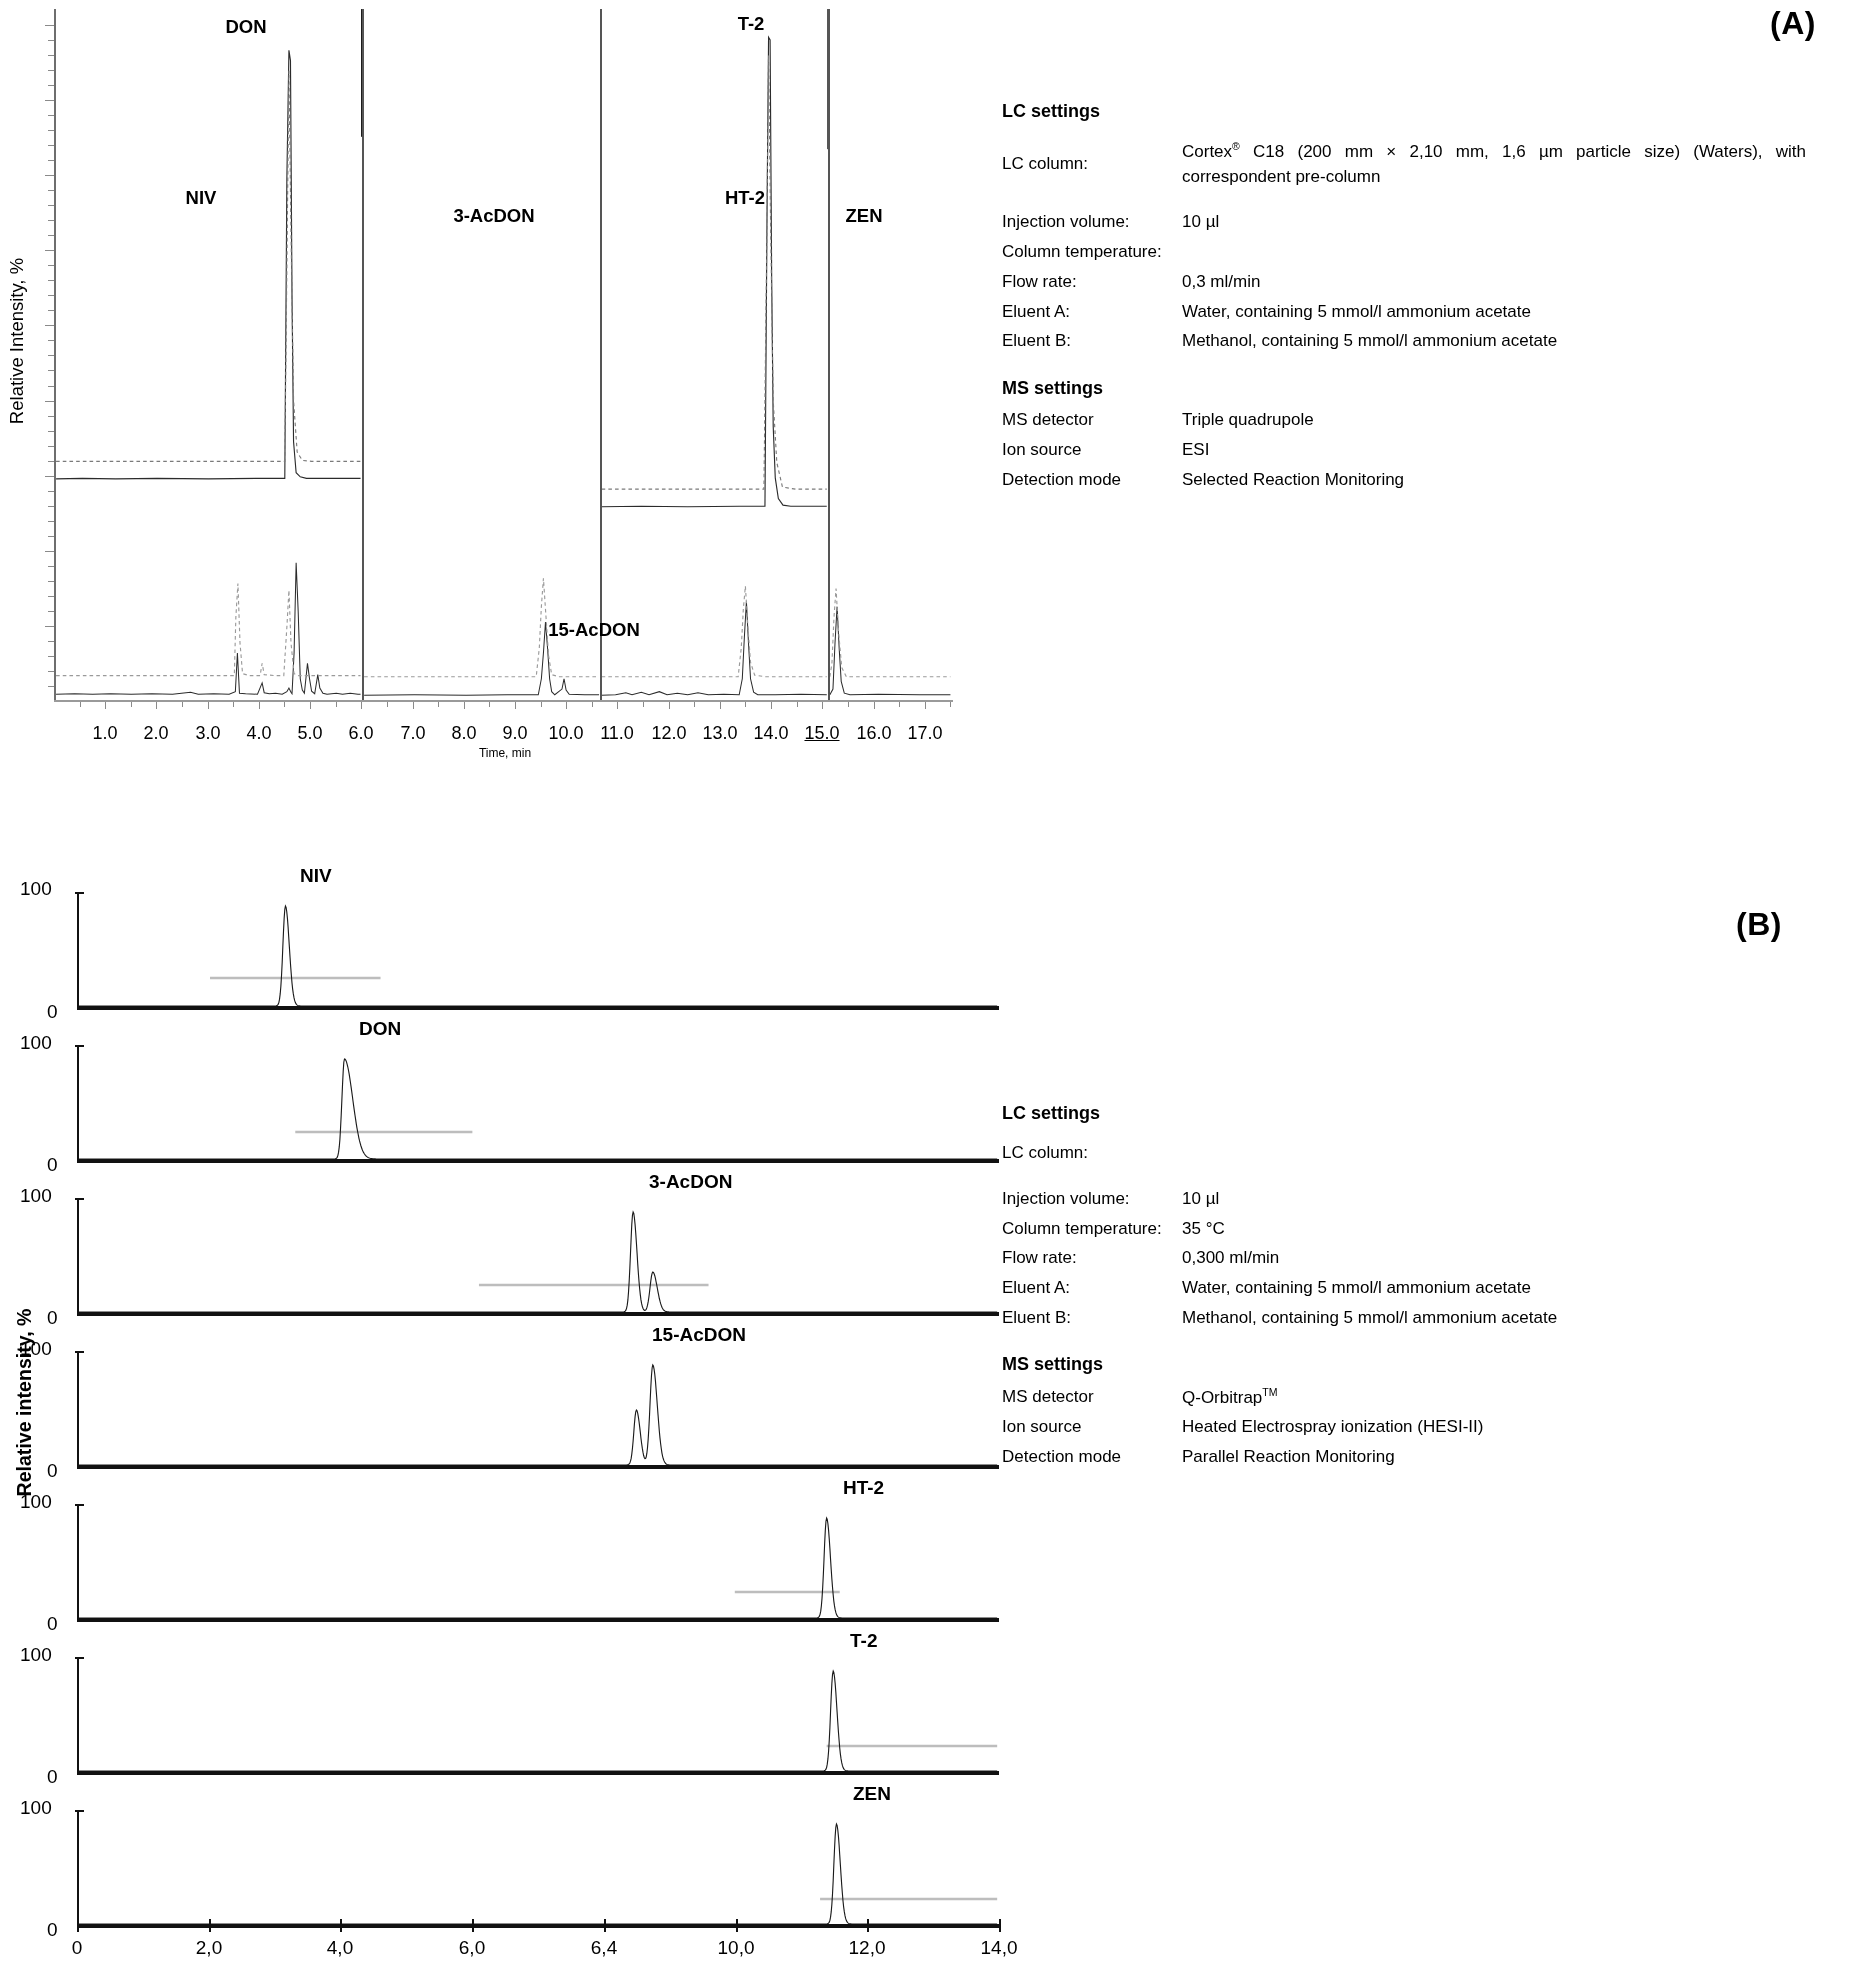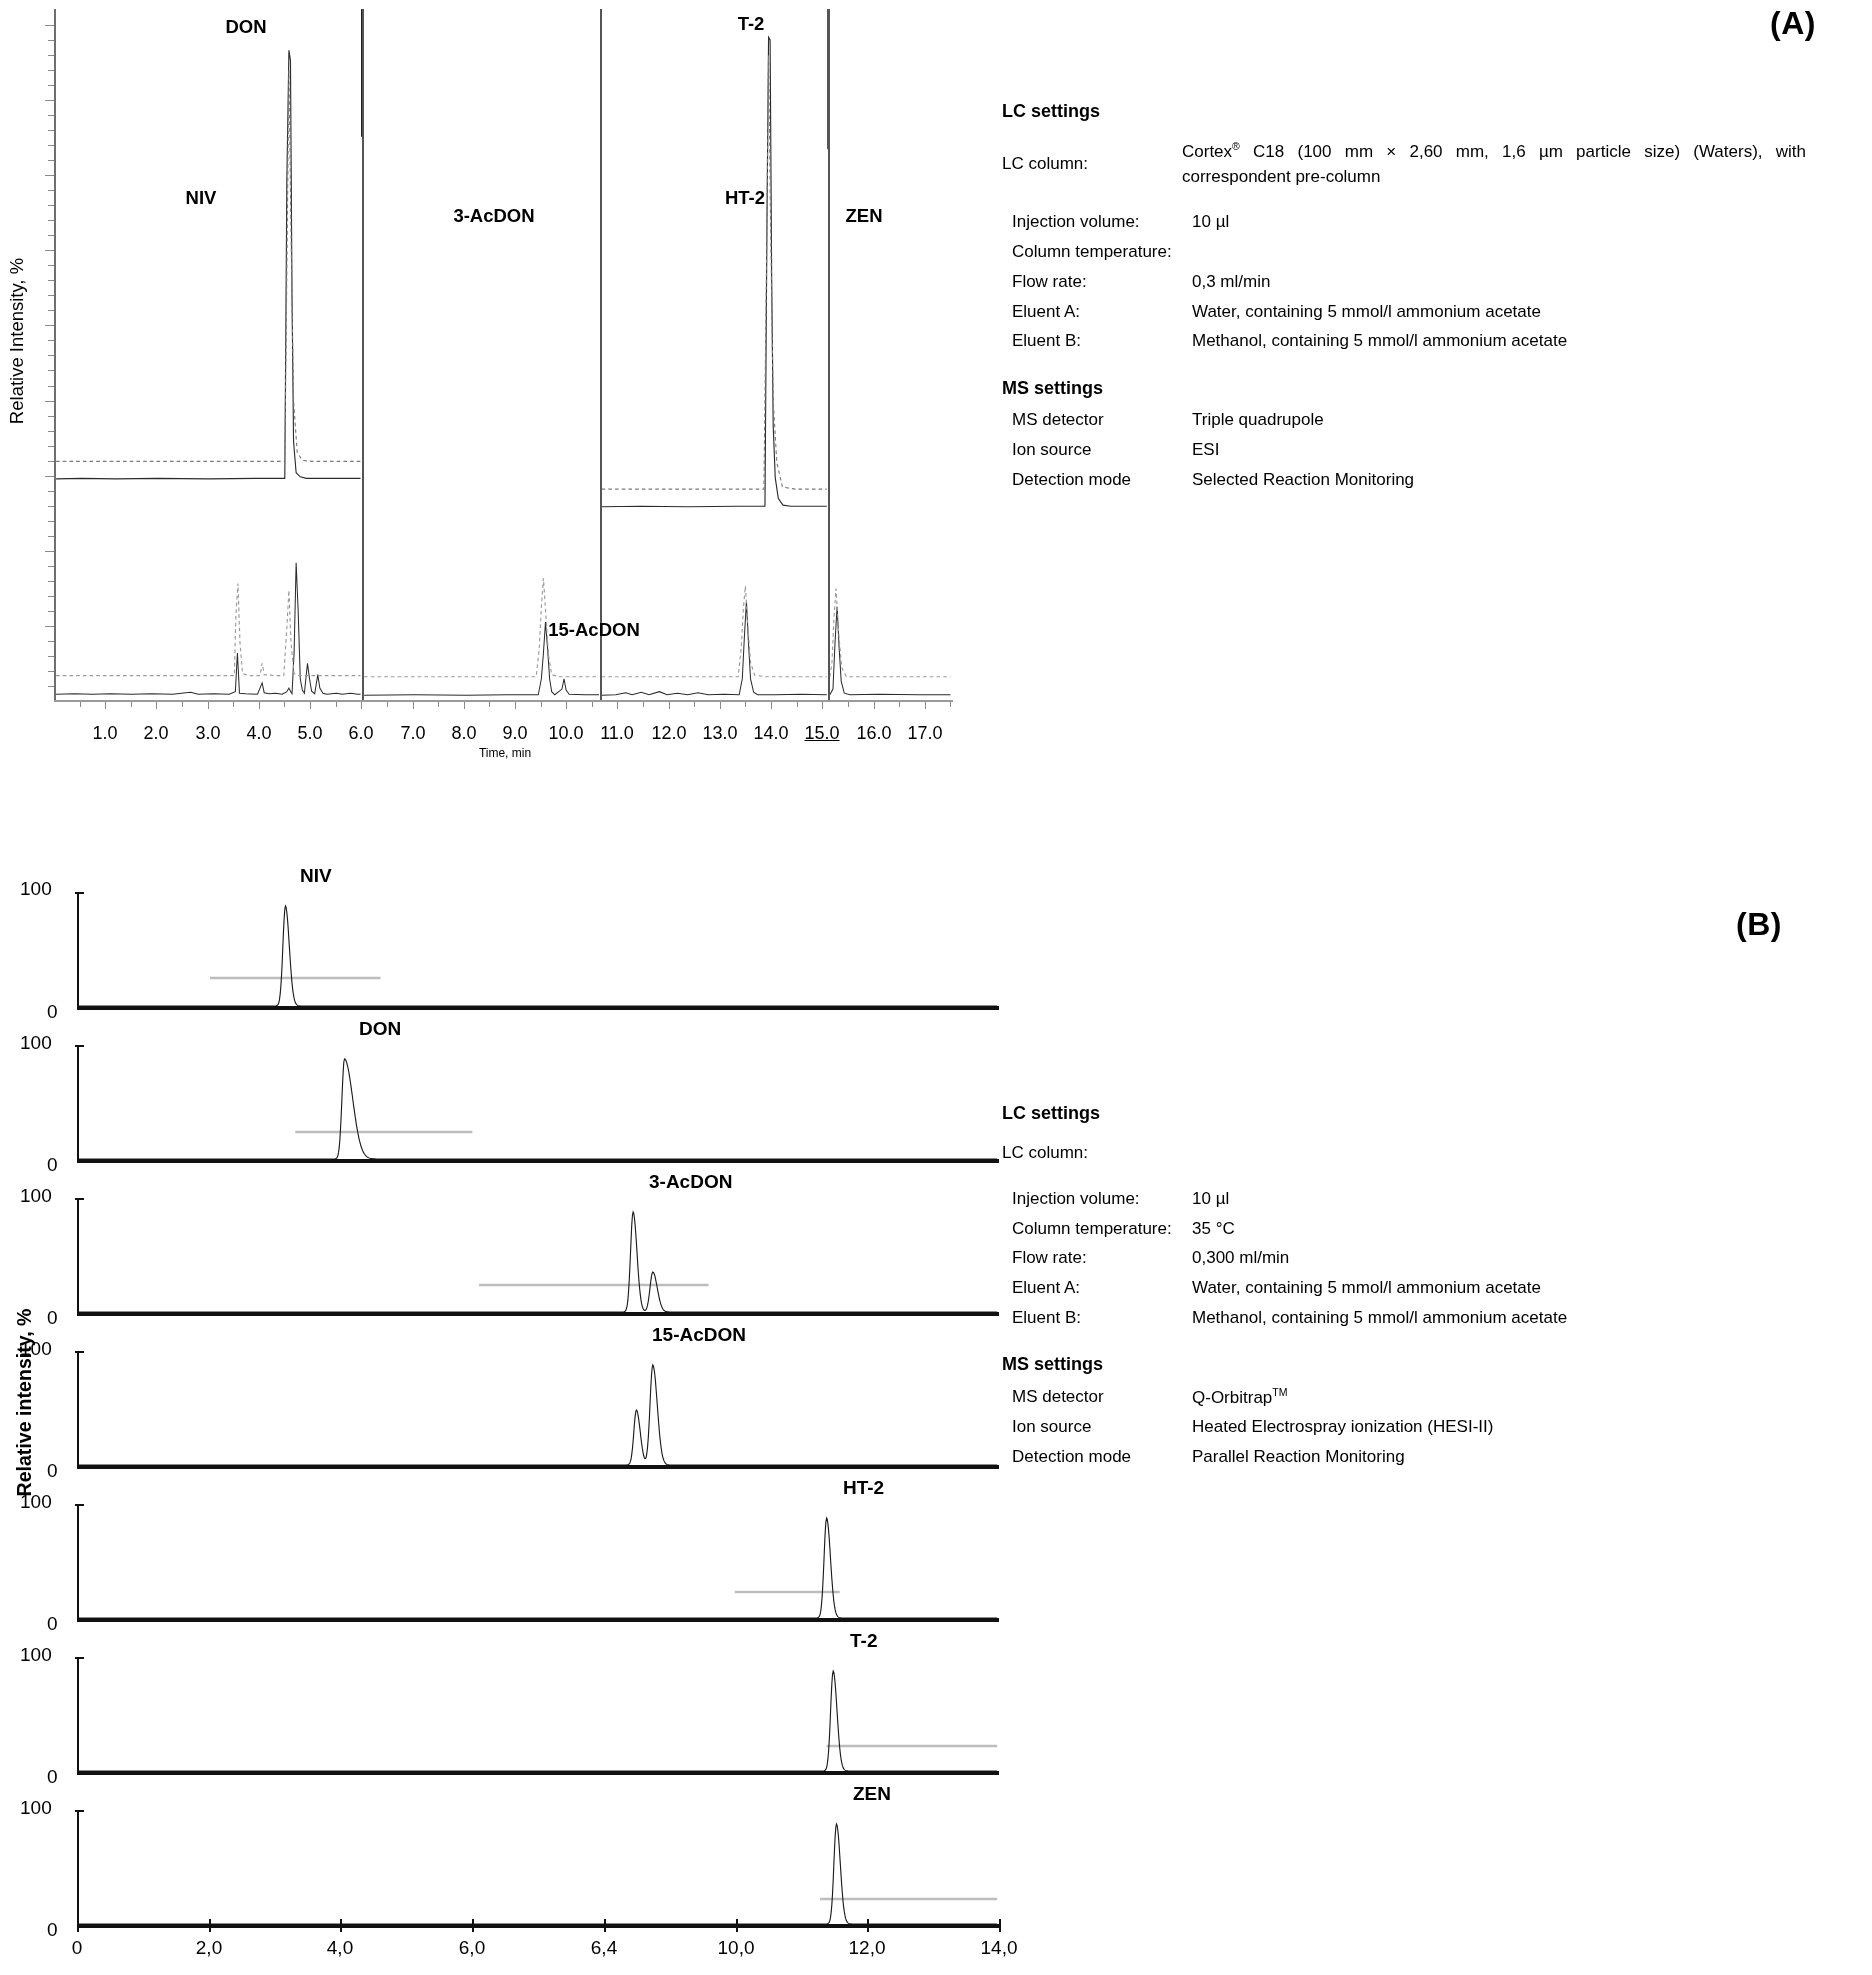--- a/index.html
+++ b/index.html
@@ -20,21 +20,21 @@
   #panelA .xlab{position:absolute;bottom:-42px;font-size:18px;transform:translateX(-50%);white-space:nowrap;}
   #panelA .divider{position:absolute;top:0;width:1.5px;height:693px;background:#555;}
   #panelA .peaklabel{position:absolute;font-size:18.5px;font-weight:bold;white-space:nowrap;transform:translateX(-50%);}
   #panelA-xtitle{position:absolute;left:505px;top:746px;font-size:12px;transform:translateX(-50%);}
   #panelA-ytitle{position:absolute;left:-138px;top:330px;width:309px;text-align:center;
                  font-size:18.5px;transform:rotate(-90deg);}
 
   
   .settings{position:absolute;font-size:17px;line-height:1.45;}
   .settings .head{font-weight:bold;font-size:18px;margin-bottom:7.2px;}
-  .settings .row{display:flex;margin-bottom:5.2px;margin-left:10px;}
+  .settings .row{display:flex;margin-bottom:5.2px;}
   .settings .k{width:180px;flex:0 0 180px;}
   .settings .v{flex:1;}
   .settings .v.just{text-align:justify;text-align-last:left;}
   .settings .gap{height:15.5px;}
   .settings .gap-s{height:8.2px;}
   .settings .rowtall{display:flex;margin-bottom:5.2px;align-items:center;}
   sup{font-size:0.62em;vertical-align:super;}
 
   
   #panelB{position:absolute;left:0;top:871px;width:1010px;height:1104px;}
@@ -234,21 +234,21 @@
   <div id="panelA-xtitle">Time, min</div>
 </div>
 
 <div class="settings" style="left:1002px;top:98px;width:804px;">
 
   <div class="head">LC settings</div>
   <div class="gap-s"></div>
 
   <div class="rowtall">
     <div class="k">LC column:</div>
-    <div class="v just"><span>Cortex</span><sup>®</sup><span> C18 (100 mm × 2,60 mm, 1,6 µm particle size) (Waters), with correspondent pre-column</span></div>
+    <div class="v just"><span>Cortex</span><sup>®</sup><span> C18 (200 mm × 2,10 mm, 1,6 µm particle size) (Waters), with correspondent pre-column</span></div>
   </div>
 
   <div class="gap"></div>
 
   <div class="row">
     <div class="k">Injection volume:</div>
     <div class="v">10 µl</div>
   </div>
   <div class="row">
     <div class="k">Column temperature:</div>

